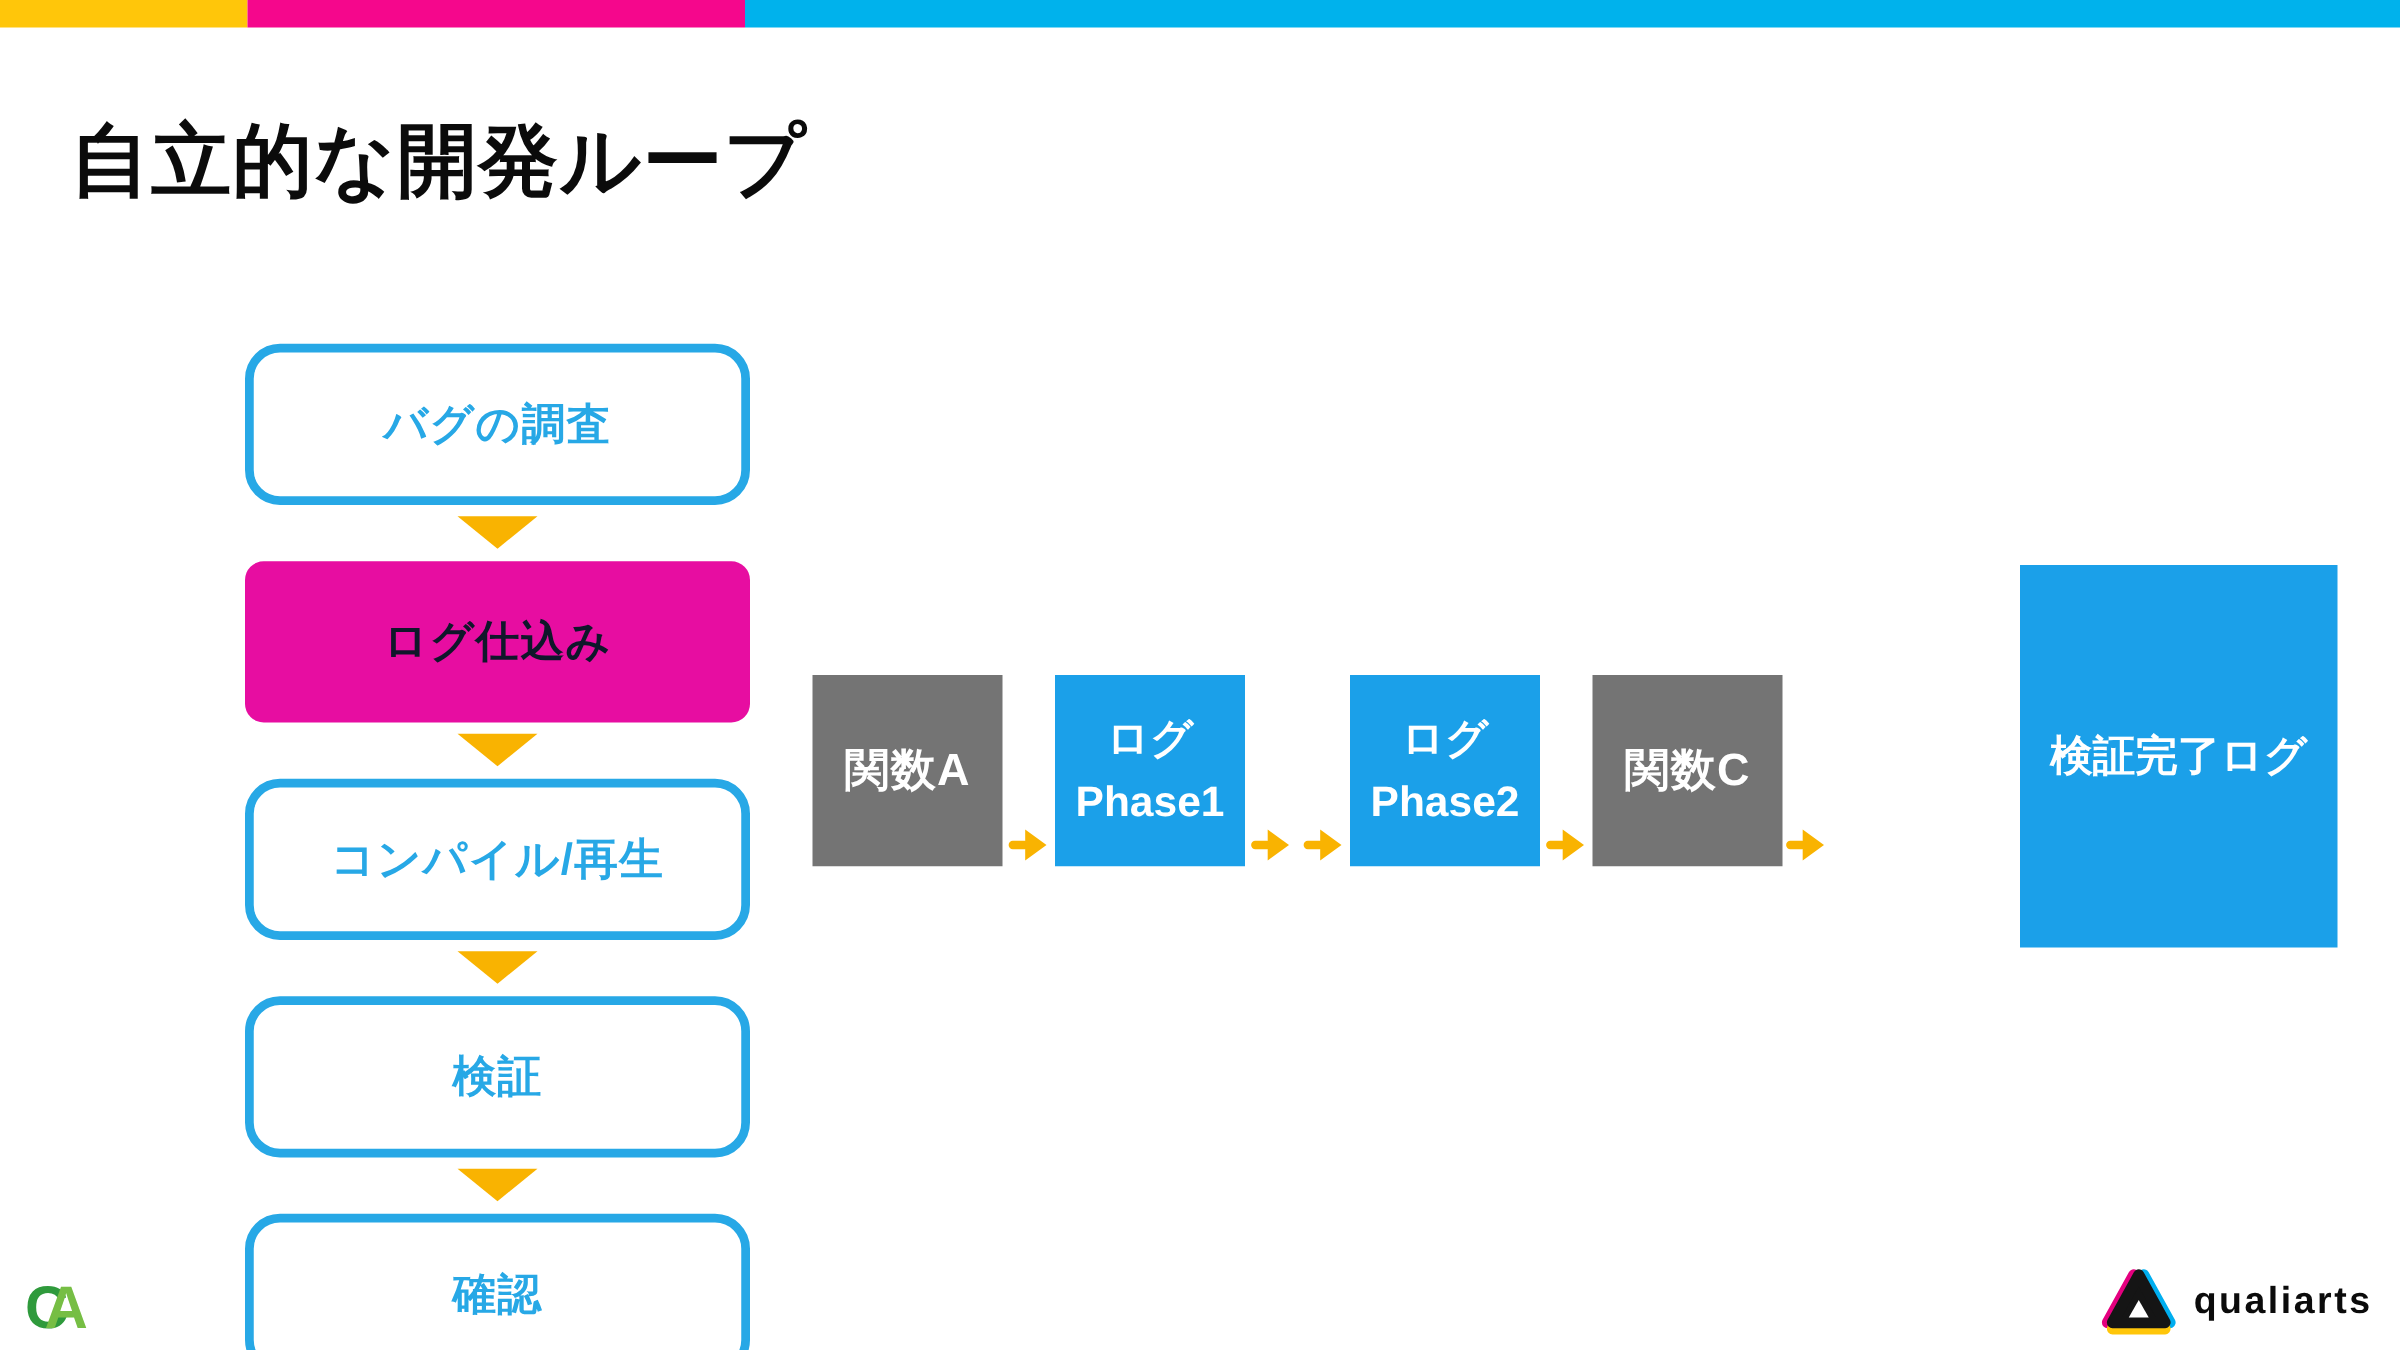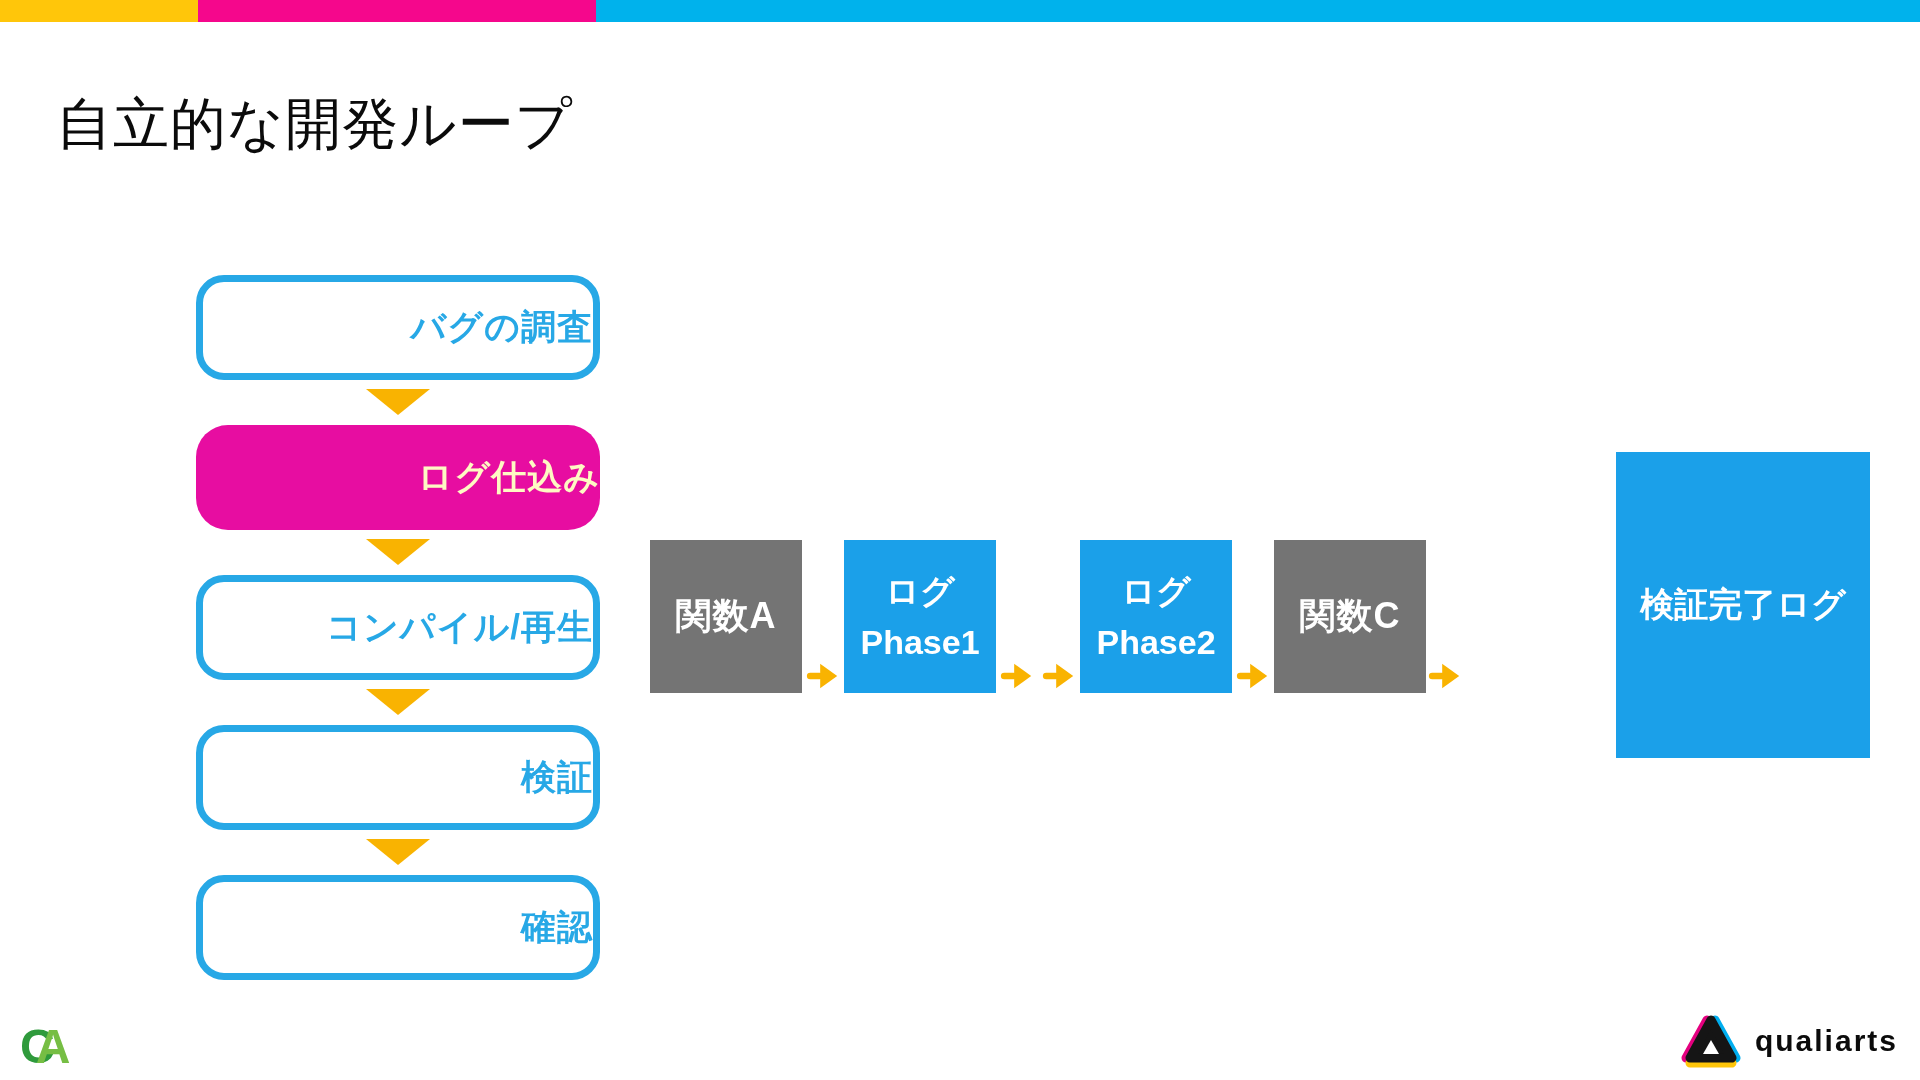--- a/index.html
+++ b/index.html
@@ -13,42 +13,42 @@
 
   
   .topbar{position:absolute;top:0;left:0;width:1920px;height:22px;display:flex;}
   .seg-yellow {width:198px;background:var(--bar-yellow,#FFC60A);}
   .seg-magenta{width:398px;background:var(--bar-magenta,#F5078C);}
   .seg-cyan   {flex:1;background:var(--bar-cyan,#00B2EC);}
 
   
   .title{
     position:absolute;left:56px;top:96px;margin:0;
-    font-size:56px;line-height:1;font-weight:400;
+    font-size:64px;line-height:1;font-weight:700;
     letter-spacing:1px;color:var(--ink,#0b0b0b);
   }
 
   
   .vflow{
     position:absolute;left:196px;top:275px;width:404px;
     display:flex;flex-direction:column;align-items:center;
   }
   .vbox{
-    width:404px;height:105px;box-sizing:border-box;
-    border-radius:28px;display:flex;align-items:center;justify-content:flex-end;
+    width:404px;height:129px;box-sizing:border-box;
+    border-radius:28px;display:flex;align-items:center;justify-content:center;
     font-size:35px;font-weight:800;letter-spacing:1px;
   }
   .vbox.outline{
     background:#ffffff;
     border:7px solid var(--outline-cyan,#27A8E6);
     color:var(--outline-cyan,#27A8E6);
   }
   .vbox.magenta{
     background:var(--magenta,#E70DA1);
-    color:#fef9c3;border:none;border-radius:32px;
+    color:#0f172a;border:none;border-radius:15px;
   }
   .varrow{
     width:0;height:0;margin:9px 0 10px 0;
     border-left:32px solid transparent;
     border-right:32px solid transparent;
     border-top:26px solid var(--arrow-yellow,#F9B301);
   }
 
   
   .hflow{

